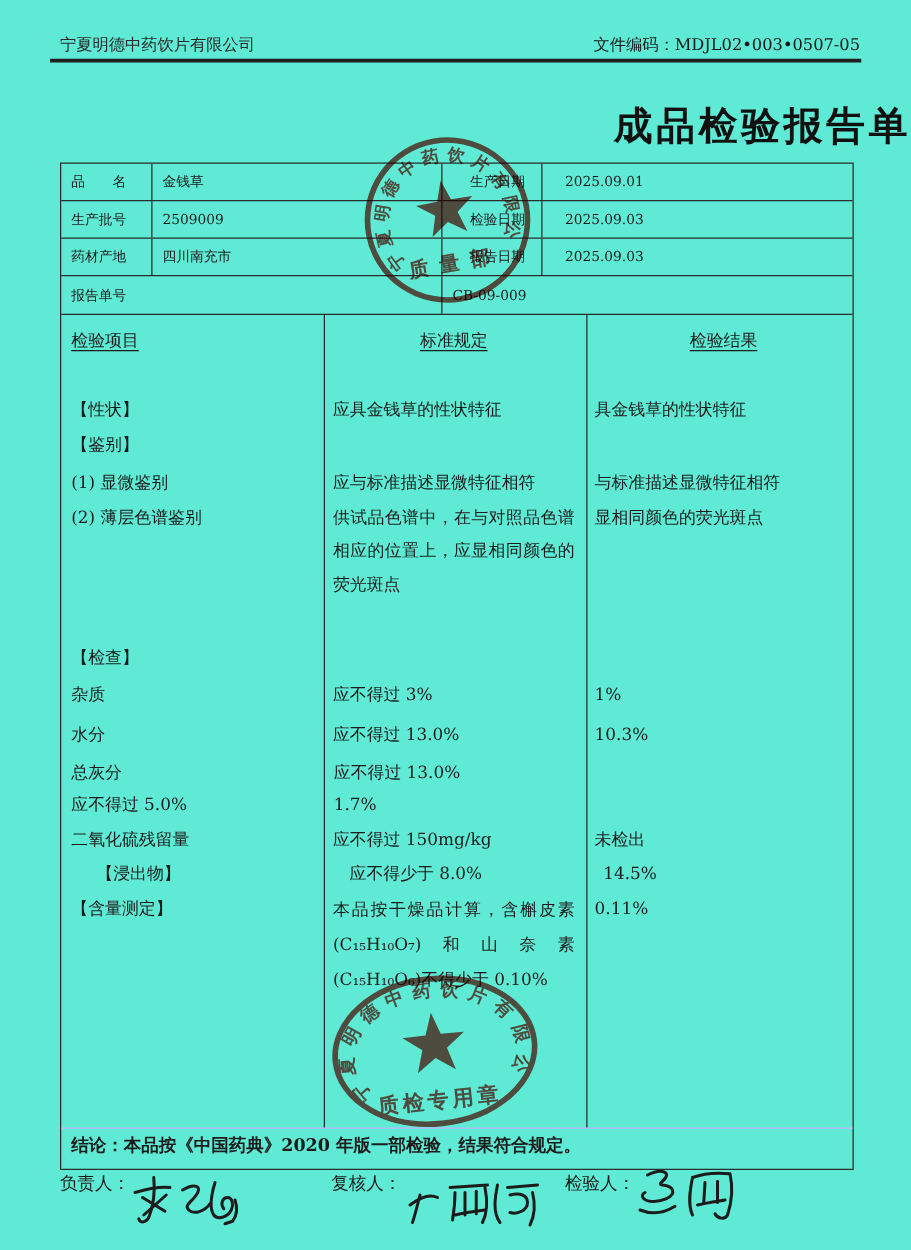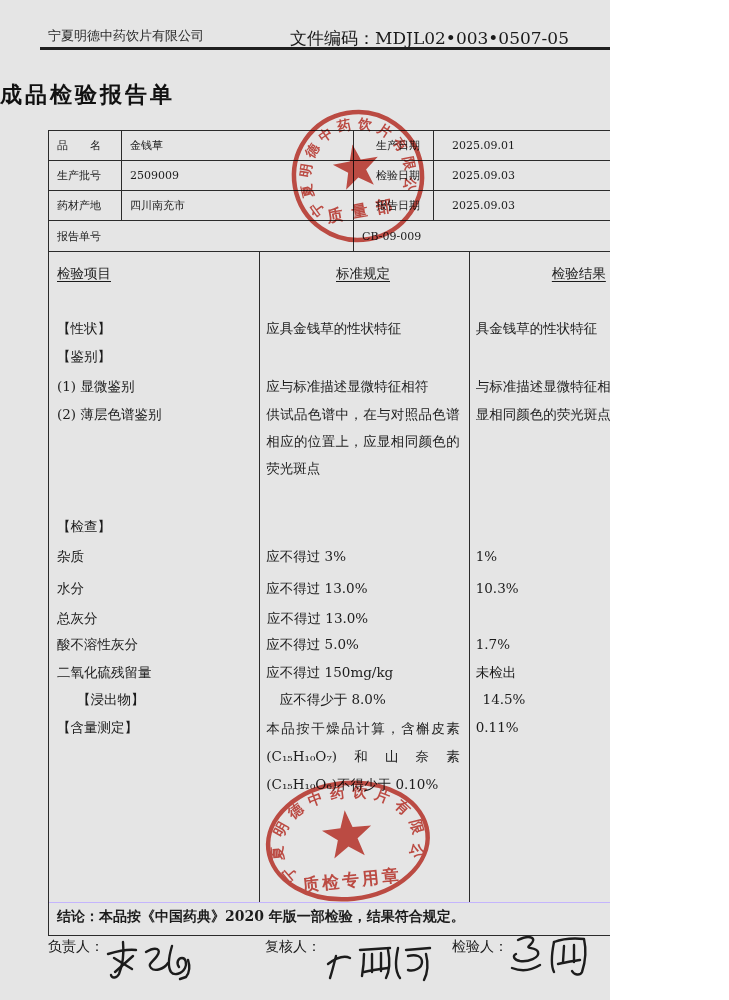--- a/index.html
+++ b/index.html
@@ -1,25 +1,25 @@
 <!DOCTYPE html>
 <html><head>
 <meta charset="utf-8">
 <style>
   html,body{margin:0;padding:0;background:#ffffff;}
   .page{
-    position:relative;width:610px;height:1000px;background:#e5e5e5;overflow:hidden;
+    position:relative;width:729px;height:1000px;background:#5eead4;overflow:hidden;
     font-family:"DejaVu Serif","Liberation Serif",serif;color:#1c1c1c;
   }
   
   .hdr-left{position:absolute;left:48px;top:27px;font-size:13px;color:#2a2a2a;}
-  .hdr-right{position:absolute;right:41px;top:27px;font-size:17px;color:#1a1a1a;}
+  .hdr-right{position:absolute;right:41px;top:27px;font-size:13px;color:#1a1a1a;}
   .hdr-rule{position:absolute;left:40px;top:47px;width:649px;height:3px;background:#1f1f1f;}
-  .title{position:absolute;left:0;right:0;top:80px;text-align:left;
-         font-size:22px;font-weight:bold;letter-spacing:3px;color:#111;}
+  .title{position:absolute;left:0;right:0;top:80px;text-align:right;
+         font-size:31px;font-weight:bold;letter-spacing:3px;color:#111;}
   
   .doc-table{position:absolute;left:48px;top:130px;width:635px;box-sizing:border-box;
              border:1px solid #2b2b2b;background:transparent;}
   .ir{display:flex;height:29px;border-bottom:1px solid #2b2b2b;align-items:flex-start;font-size:11px;}
   .ir:nth-child(4){height:30px;}
   .ir .cell{box-sizing:border-box;height:100%;display:flex;align-items:center;}
   .il1{width:72px;padding-left:8px;}
   .iv1{width:232px;border-left:1px solid #2b2b2b;padding-left:8px;}
   .il2{width:80px;border-left:1px solid #2b2b2b;padding-left:22px;}
   .iv2{flex:1;border-left:1px solid #2b2b2b;padding-left:18px;}
@@ -135,21 +135,20 @@
       <div class="mrow r6">
         <div class="ci">水分</div>
         <div class="cs">应不得过 13.0%</div>
         <div class="cr">10.3%</div>
       </div>
       <div class="mrow r7">
         <div class="ci">总灰分</div>
         <div class="cs">应不得过 13.0%</div>
       </div>
       <div class="mrow r8">
-        <div class="ci">酸不溶性灰分</div>
         <div class="cs">应不得过 5.0%</div>
         <div class="cr">1.7%</div>
       </div>
       <div class="mrow r9">
         <div class="ci">二氧化硫残留量</div>
         <div class="cs">应不得过 150mg/kg</div>
         <div class="cr">未检出</div>
       </div>
       <div class="mrow r10">
         <div class="ci">【浸出物】</div>

